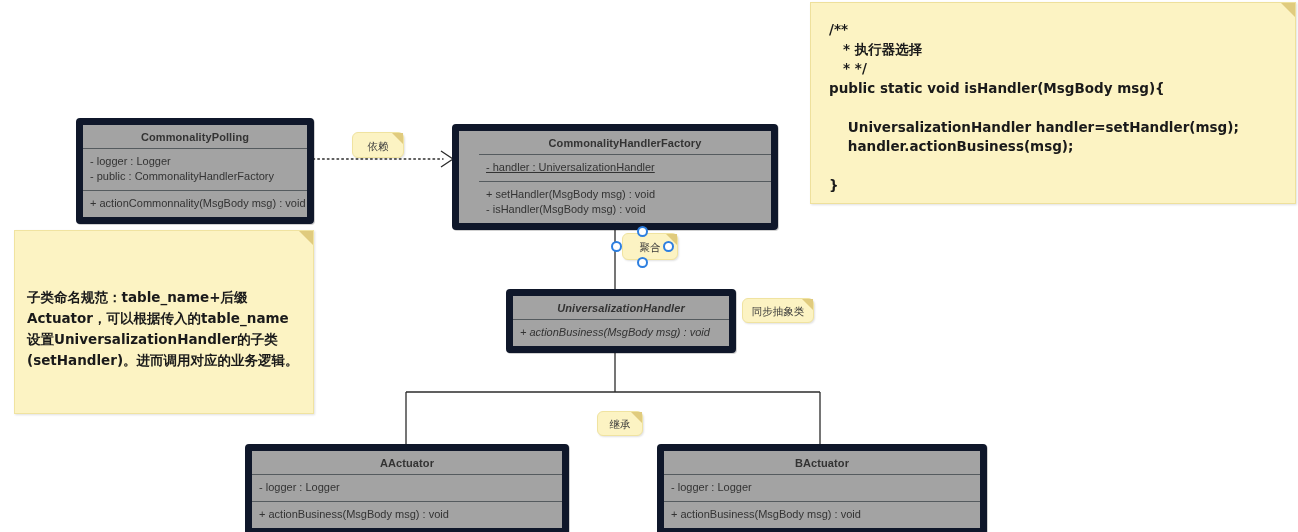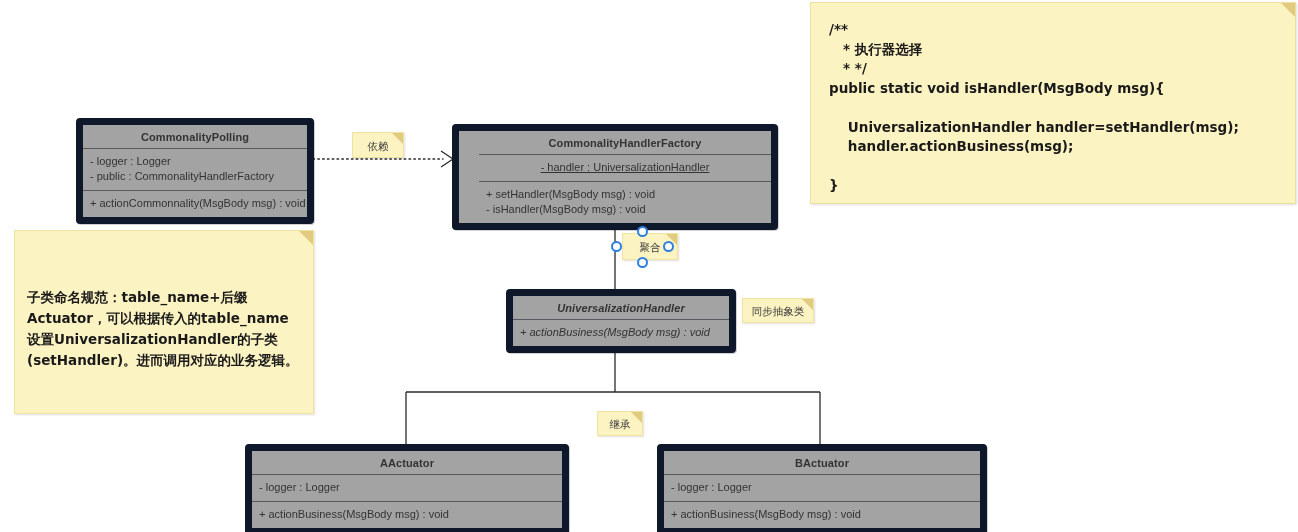--- a/index.html
+++ b/index.html
@@ -51,21 +51,21 @@
     font-style: italic;
   }
   .uml-compartment {
     padding: 5px 7px 6px 7px;
     font-size: 11px;
     line-height: 15px;
     border-bottom: 1px solid #555b5f;
   }
   .uml-compartment:last-child { border-bottom: none; }
   .uml-compartment .row { white-space: nowrap; }
-  .uml-compartment .row.static { text-decoration: underline; text-align: center; }
+  .uml-compartment .row.static { text-decoration: underline; }
   .uml-compartment .row.italic { font-style: italic; }
 
   
   .note {
     position: absolute;
     box-sizing: border-box;
     background: #fcf3c3;
     border: 1px solid #f0e3a0;
     box-shadow: 1px 1px 2px rgba(0,0,0,0.12);
   }
@@ -111,21 +111,21 @@
     padding: 56px 4px 0 12px;
     font-size: 13.5px;
     line-height: 21px;
     font-weight: bold;
     color: #1a1a1a;
     font-family: "DejaVu Sans", "Liberation Sans", sans-serif;
   }
 
   
   .note.small {
-    width: 52px; height: 26px;
+    width: 52px; height: 26px; border-radius: 6px;
   }
   .note.small .note-body {
     font-size: 10.5px;
     line-height: 26px;
     text-align: center;
     color: #3b3b3b;
     font-family: "DejaVu Sans", "Liberation Sans", sans-serif;
   }
   #note-dependency { left: 352px; top: 132px; }
   #note-aggregation { left: 622px; top: 233px; width: 56px; height: 27px; }

